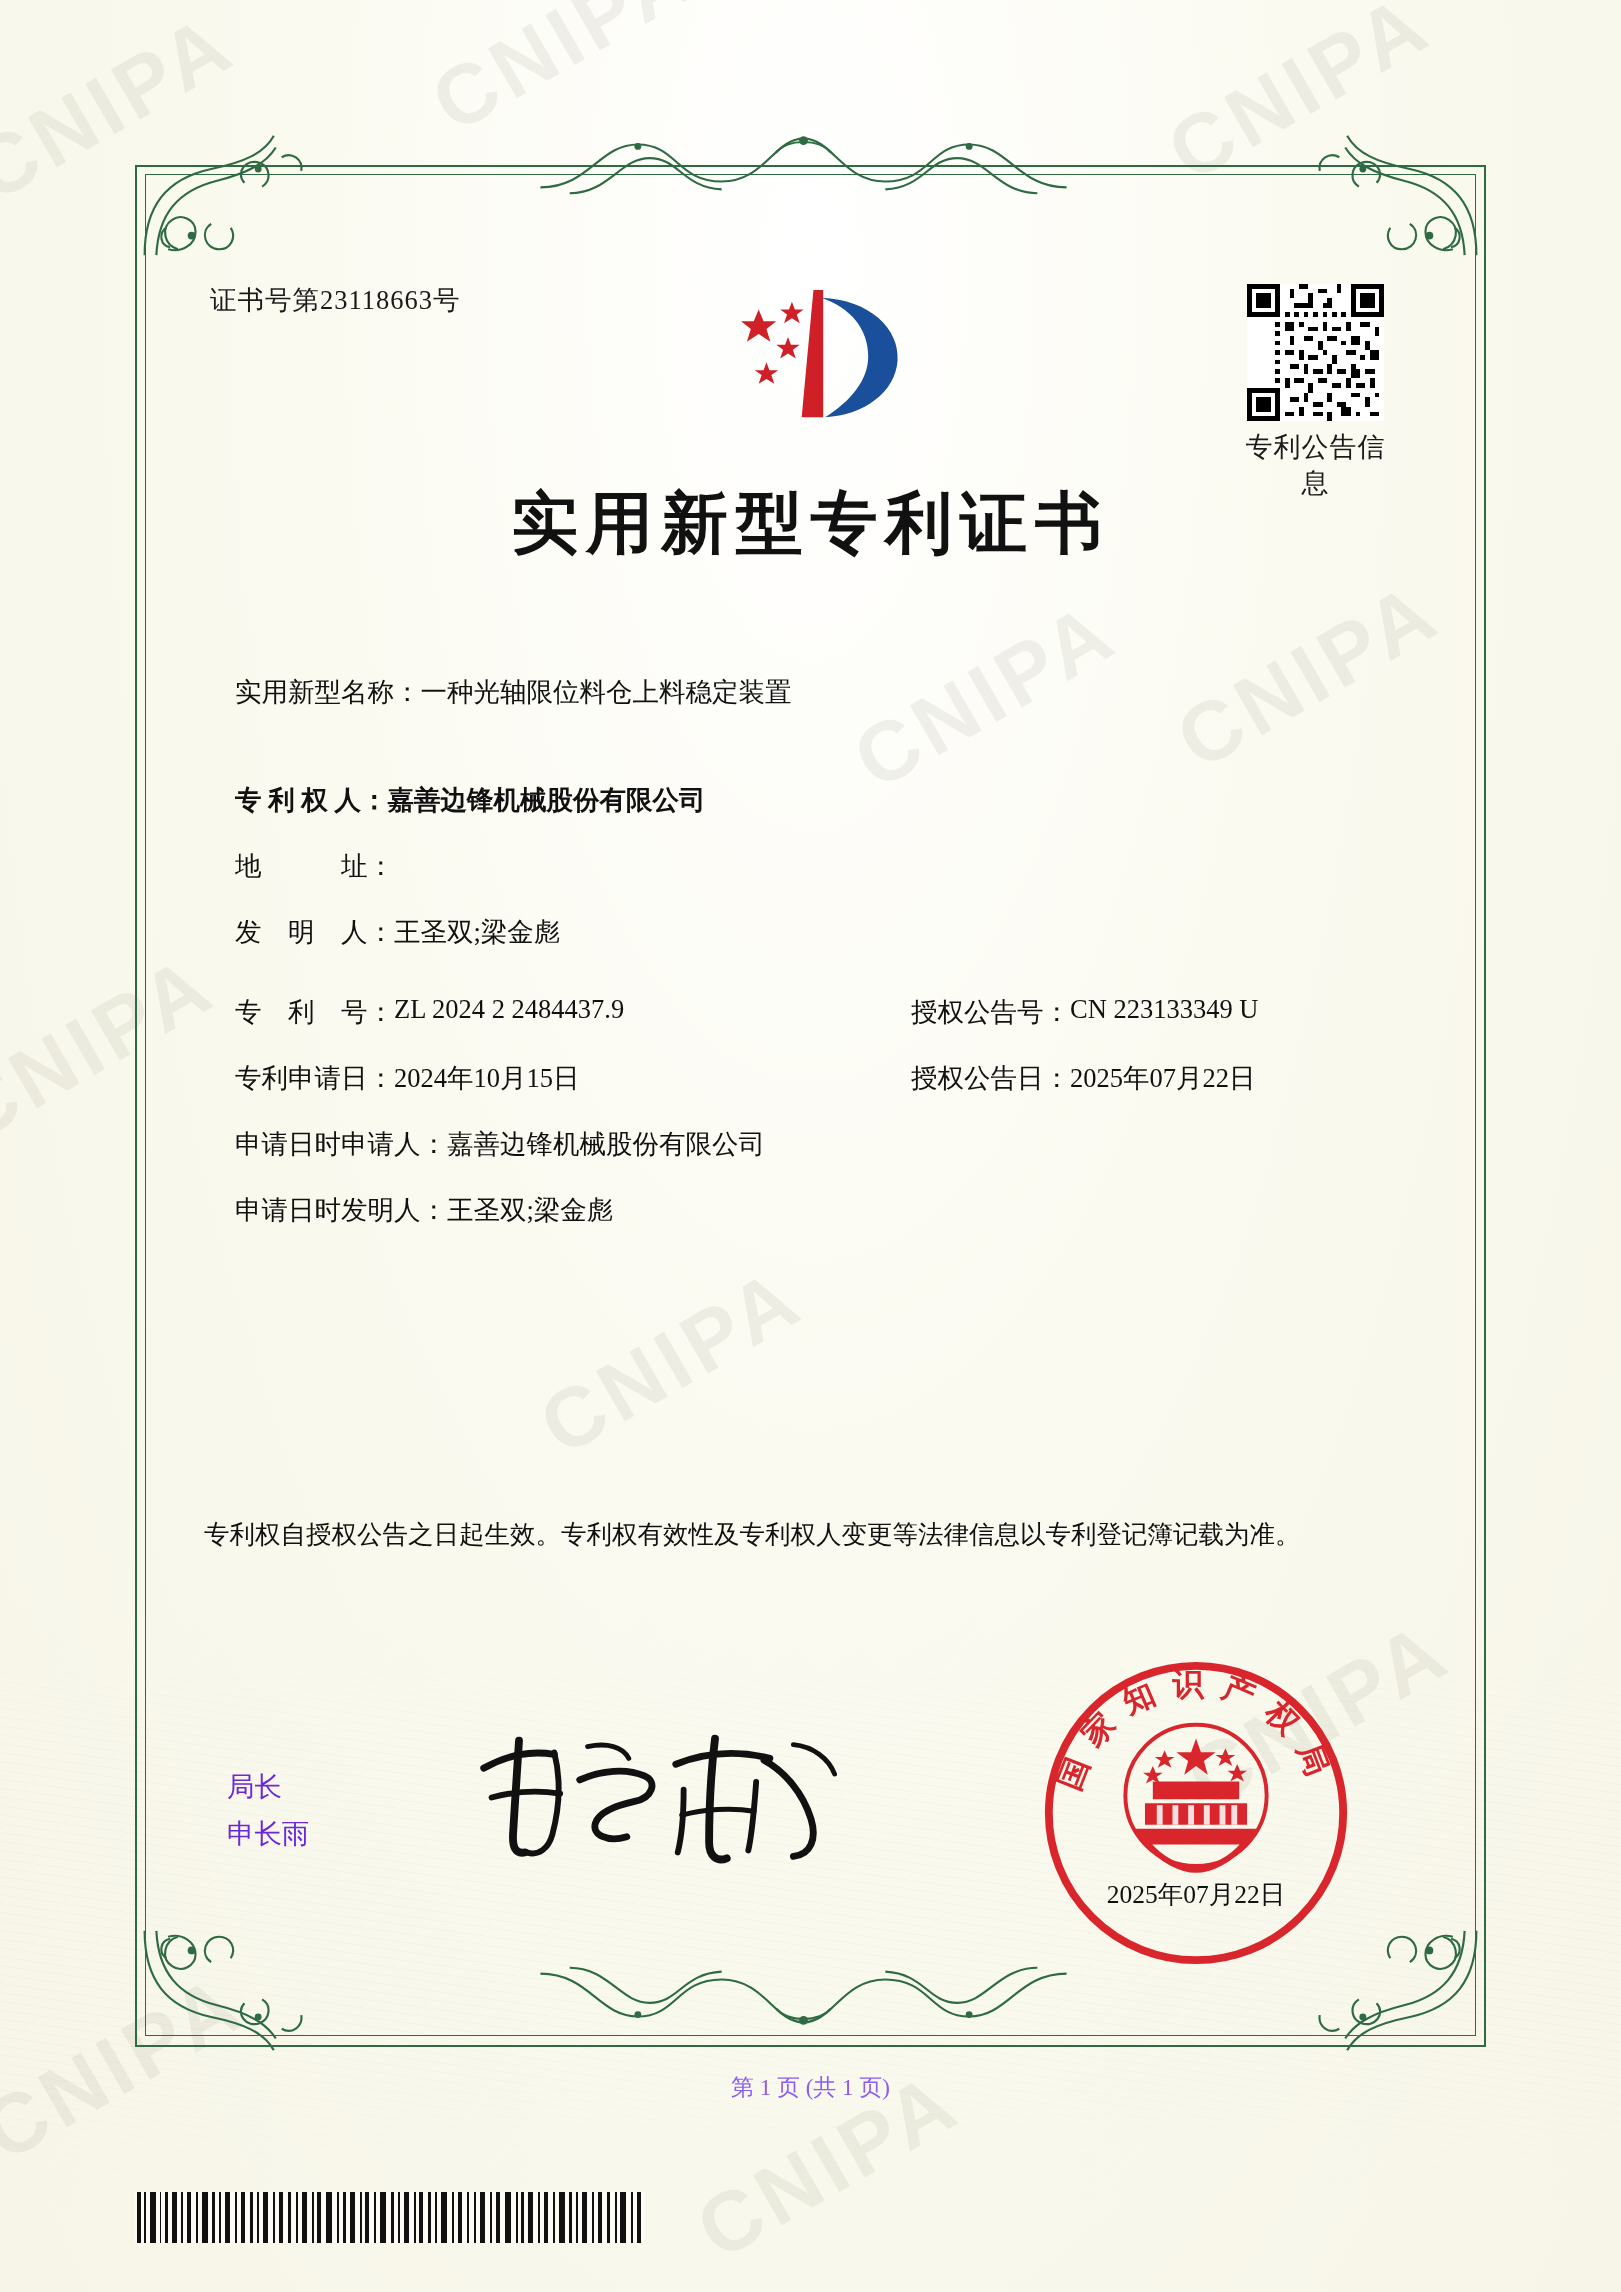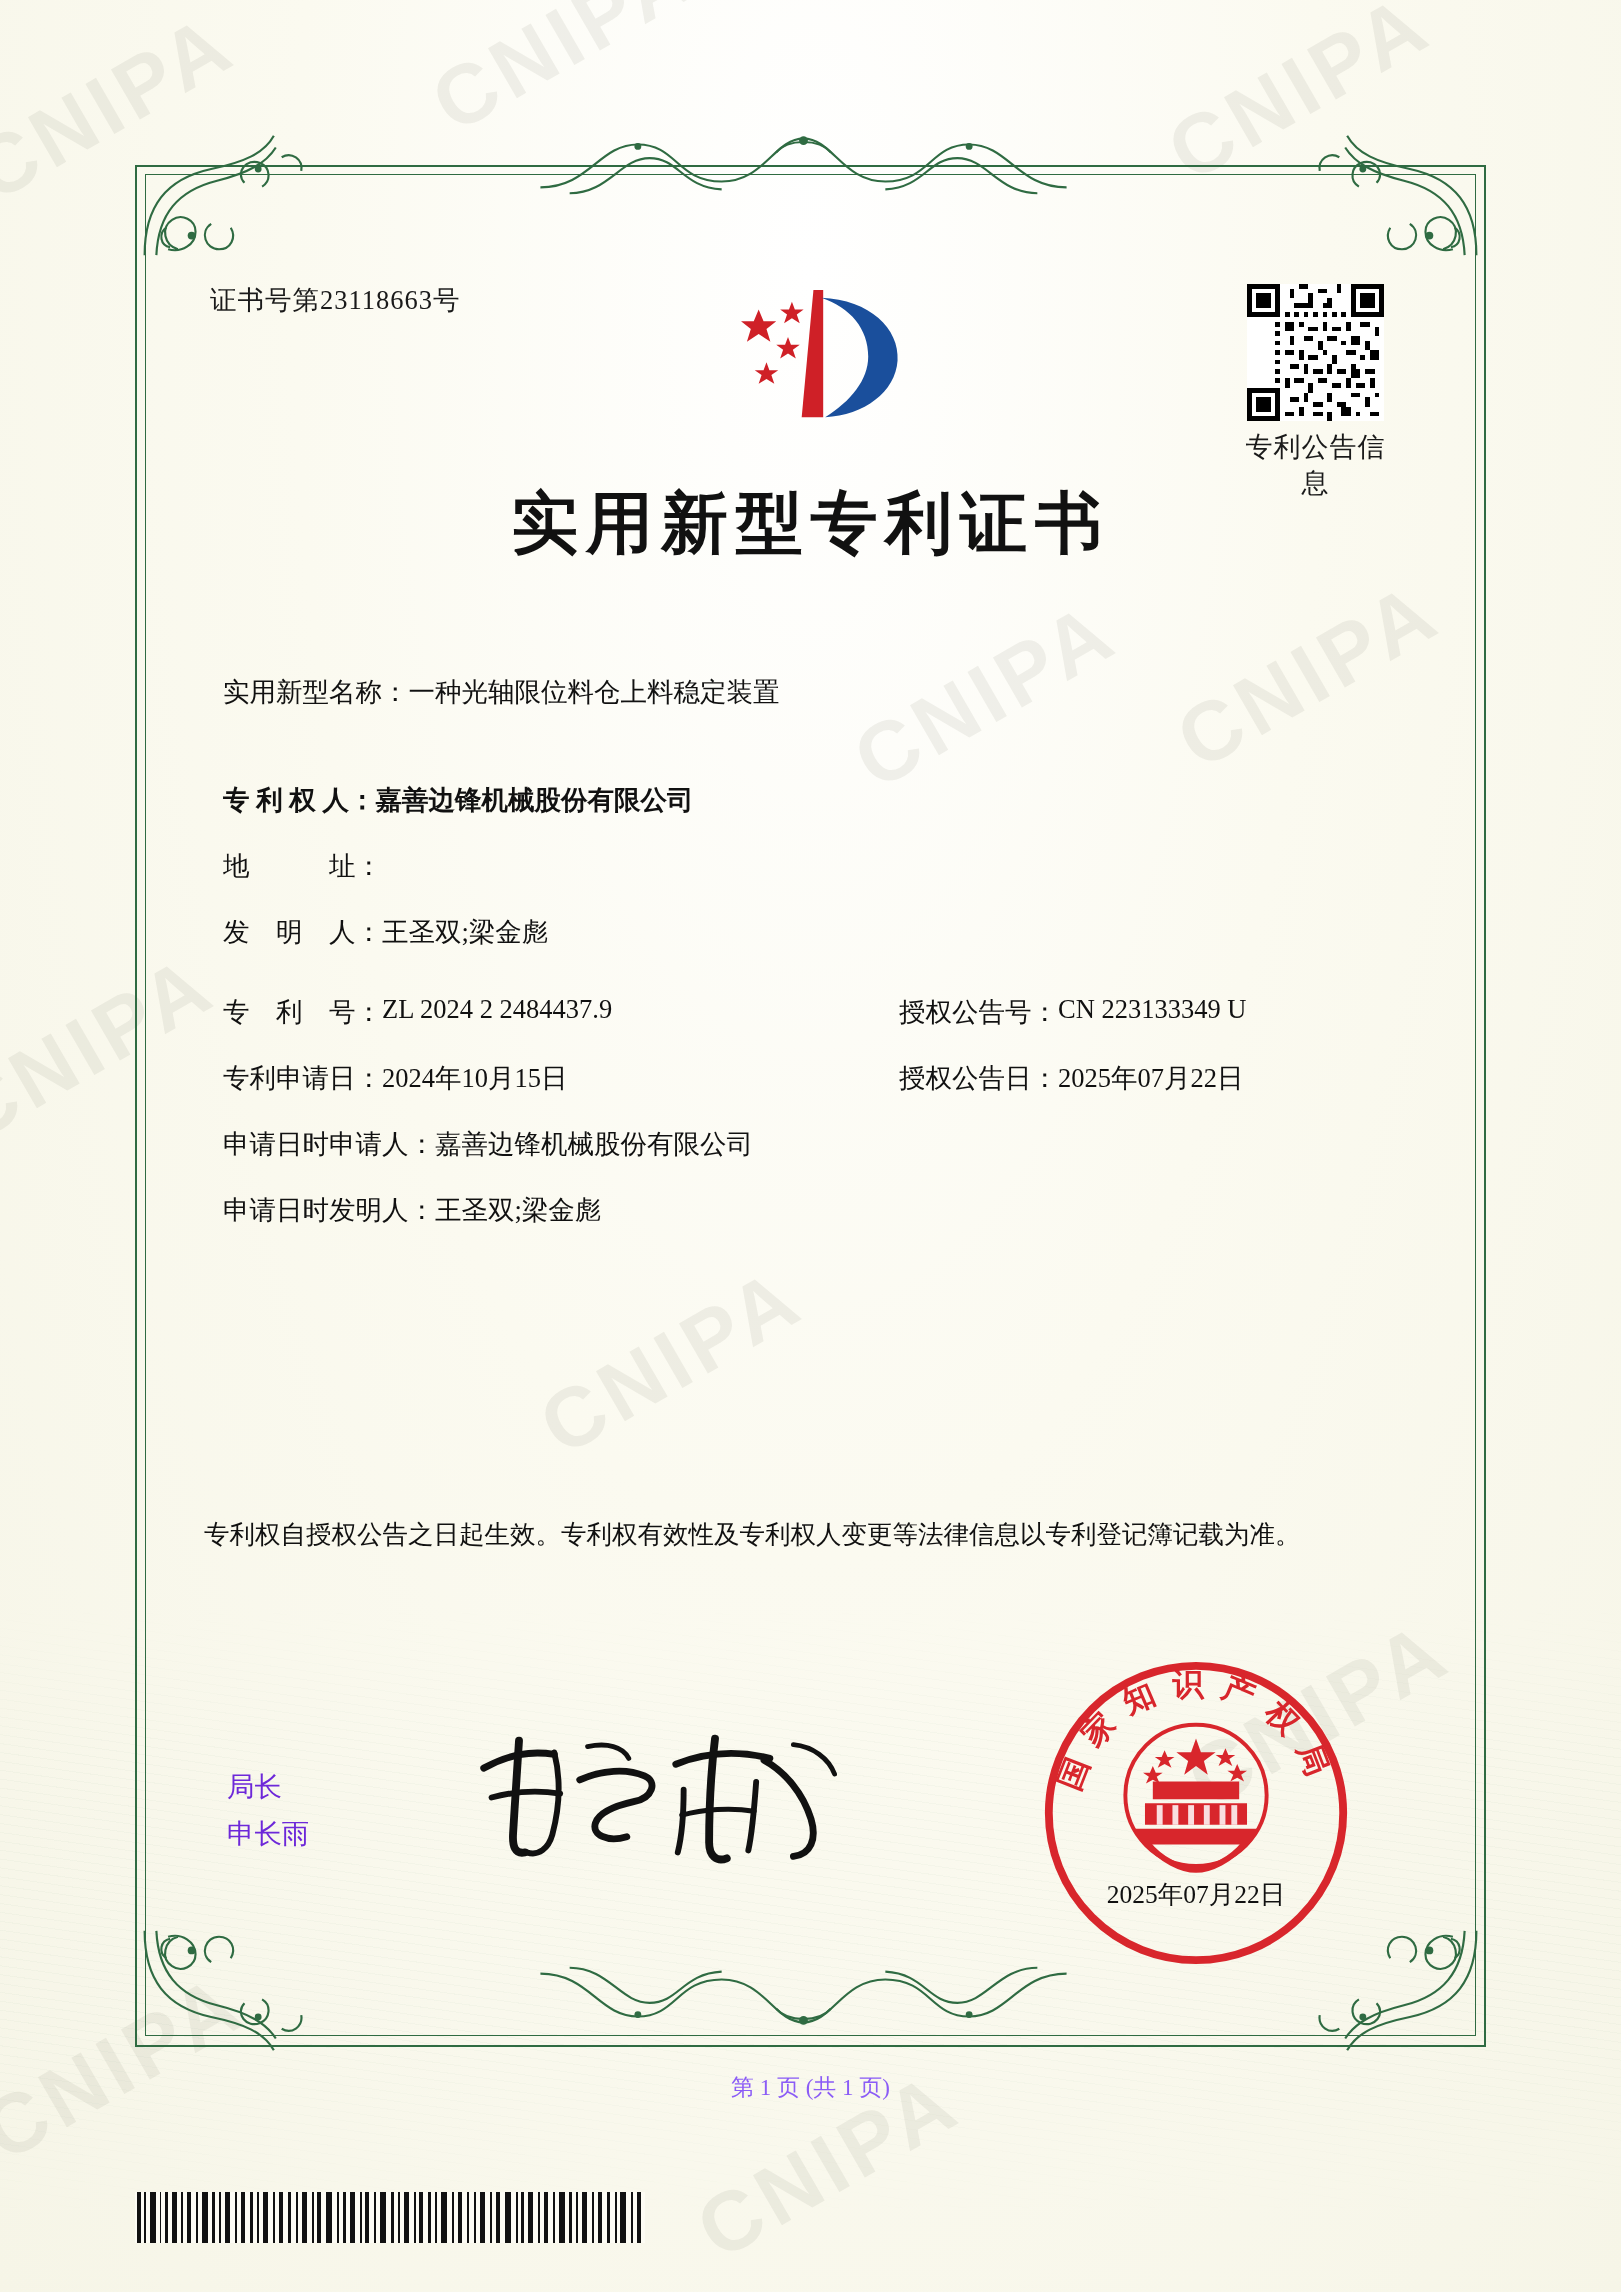--- a/index.html
+++ b/index.html
@@ -173,20 +173,21 @@
     top: 674px;
     width: 1186px;
   }
   .field-row {
     position: relative;
     height: 66px;
     display: flex;
     align-items: flex-start;
     font-size: 26.5px;
     color: #111;
+    margin-left: 12px;
   }
   .field-row.tall { height: 71px; }
   .f-label {
     white-space: pre;
     color: #111;
   }
   .f-value {
     margin-left: 0;
     color: #111;
   }

